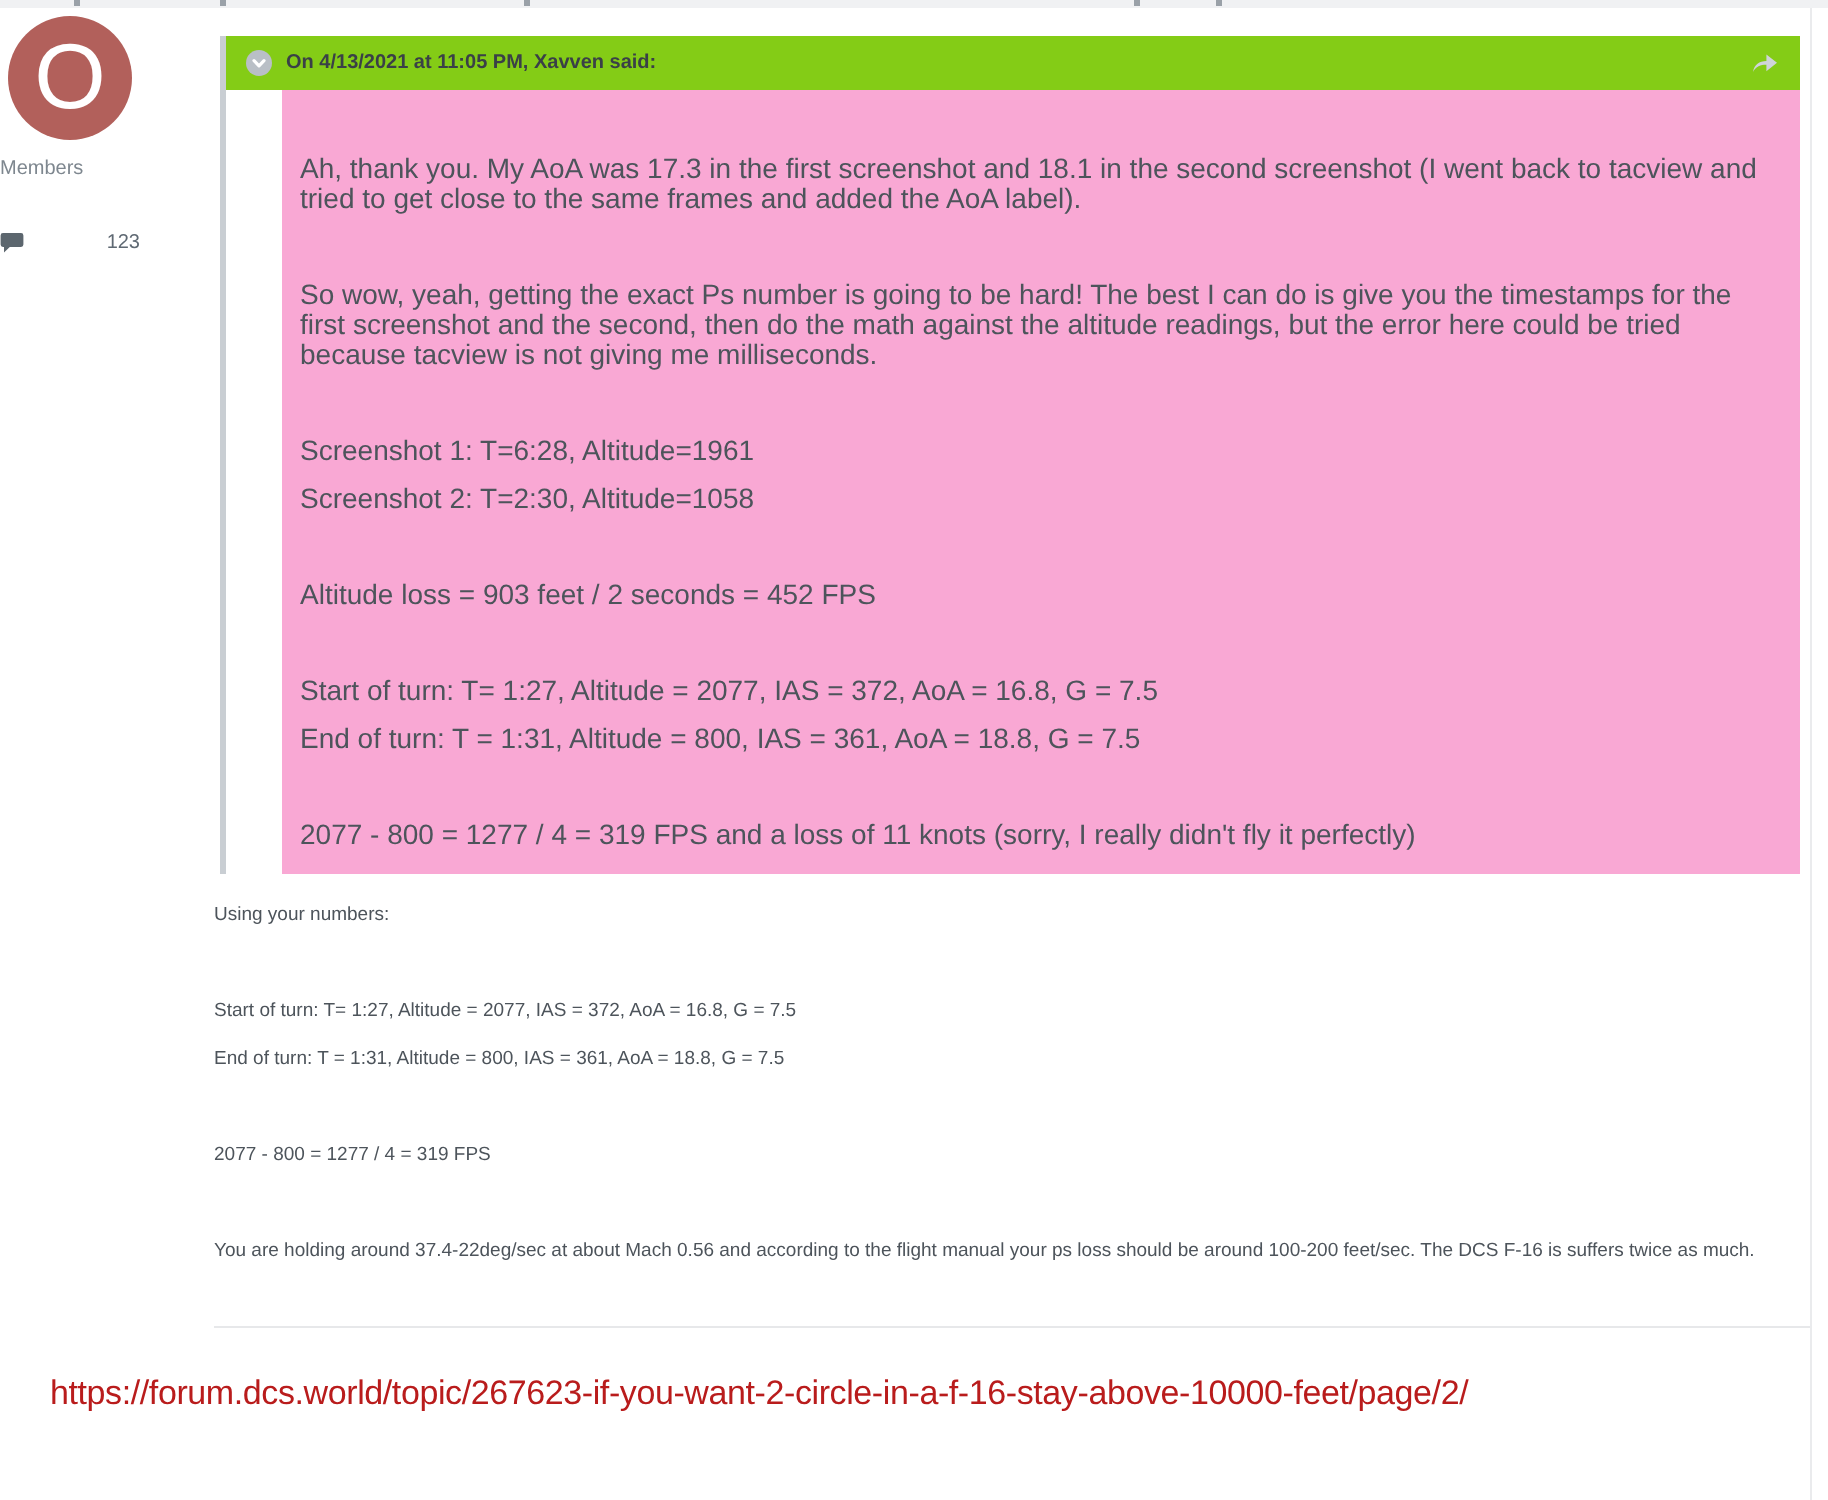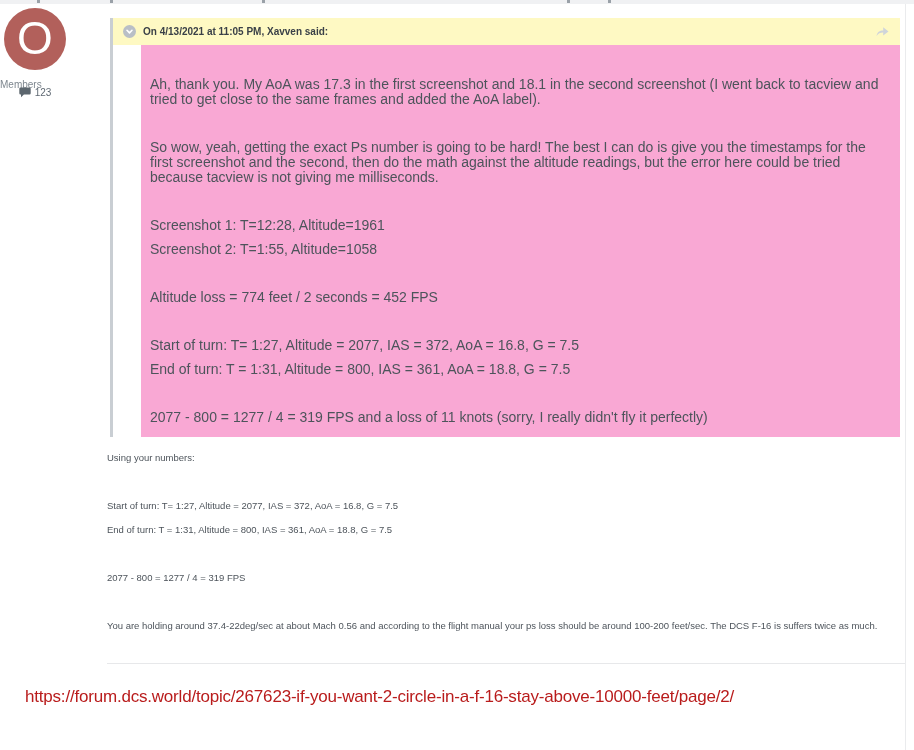--- a/index.html
+++ b/index.html
@@ -14,30 +14,30 @@
   .right-edge-line { position:absolute; left:905px; top:4px; width:1px; height:746px; background:#eaebed; }
 
   
   .avatar {
     position:absolute; left:4px; top:8px; width:62px; height:62px; border-radius:50%;
     display:flex; align-items:center; justify-content:center;
   }
   .avatar-letter { color:#ffffff; font-size:46px; line-height:1; font-weight:400; padding-bottom:3px; }
   .member-group { position:absolute; left:0; top:79px; width:70px; text-align:left;
     font-size:10px; color:#7e878f; }
-  .comment-row { position:absolute; left:0; top:87px; width:70px; display:flex;
-    align-items:center; justify-content:center; gap:4px; font-size:10px; color:#5f6973; }
+  .comment-row { position:absolute; left:0; top:116px; width:70px; display:flex;
+    align-items:center; justify-content:space-between; gap:4px; font-size:10px; color:#5f6973; }
 
   
   .quote {
     position:absolute; left:110px; top:18px; width:790px;
     border-left:3px solid #c9ced3;
   }
   .quote-header {
-    height:27px; background:#fef9c3; display:flex; align-items:center; padding:0 10px;
+    height:27px; background:#84cc16; display:flex; align-items:center; padding:0 10px;
   }
   .quote-title { font-size:10px; font-weight:bold; color:#3a4047; margin-left:7px; }
   .jump-arrow { margin-left:auto; display:flex; align-items:center; }
   .quote-body {
     background:#f9a8d4; padding:32px 12px 12px 9px;
     font-size:14px; line-height:15px; color:#4d545b;margin-left:28px;
   }
   .para { margin:0; }
   .gap-small { margin-bottom:9px; }
   .gap-large { margin-bottom:33px; }
@@ -98,25 +98,25 @@
           <path d="M1.5 10 C2.2 6.2 4.6 4.6 8.2 4.5 L8.2 1.2 L13.5 5.4 L8.2 9.6 L8.2 6.4 C5.2 6.4 3 7.3 1.5 10 Z" fill="#cfd4da"></path>
         </svg>
       </span>
     </div>
     <div class="quote-body">
 
         <p class="para gap-large">Ah, thank you. My AoA was 17.3 in the first screenshot and 18.1 in the second screenshot (I went back to tacview and tried to get close to the same frames and added the AoA label).</p>
 
         <p class="para gap-large">So wow, yeah, getting the exact Ps number is going to be hard! The best I can do is give you the timestamps for the first screenshot and the second, then do the math against the altitude readings, but the error here could be tried because tacview is not giving me milliseconds.</p>
 
-        <p class="para gap-small">Screenshot 1: T=12:28, Altitude=1961</p>
+        <p class="para gap-small">Screenshot 1: T=6:28, Altitude=1961</p>
 
-        <p class="para gap-large">Screenshot 2: T=1:55, Altitude=1058</p>
+        <p class="para gap-large">Screenshot 2: T=2:30, Altitude=1058</p>
 
-        <p class="para gap-large">Altitude loss = 774 feet / 2 seconds = 452 FPS</p>
+        <p class="para gap-large">Altitude loss = 903 feet / 2 seconds = 452 FPS</p>
 
 
         <p class="para gap-small">Start of turn: T= 1:27, Altitude = 2077, IAS = 372, AoA = 16.8, G = 7.5</p>
 
         <p class="para gap-large">End of turn: T = 1:31, Altitude = 800, IAS = 361, AoA = 18.8, G = 7.5</p>
 
         <p class="para gap-none">2077 - 800 = 1277 / 4 = 319 FPS and a loss of 11 knots (sorry, I really didn't fly it perfectly)</p>
       </div>
   </div>
 

